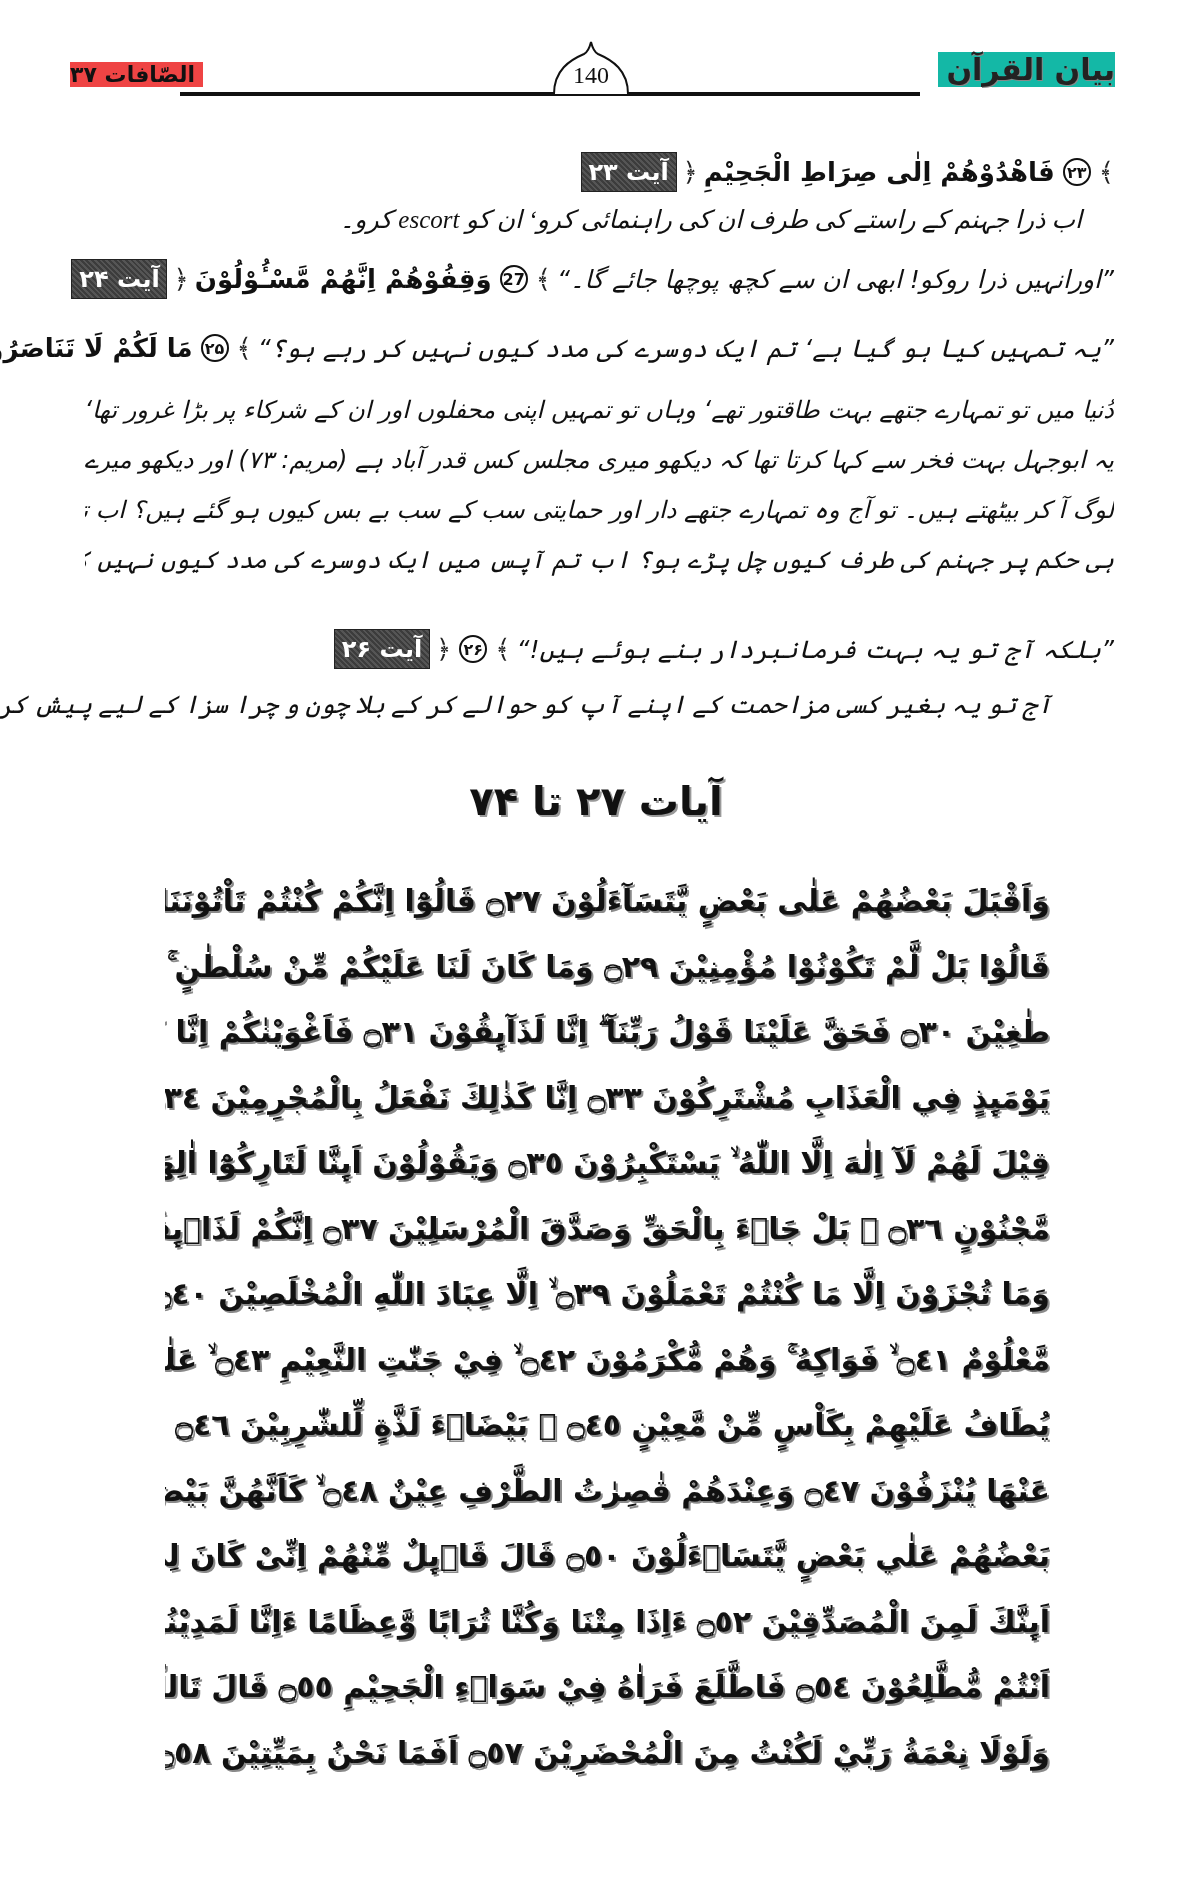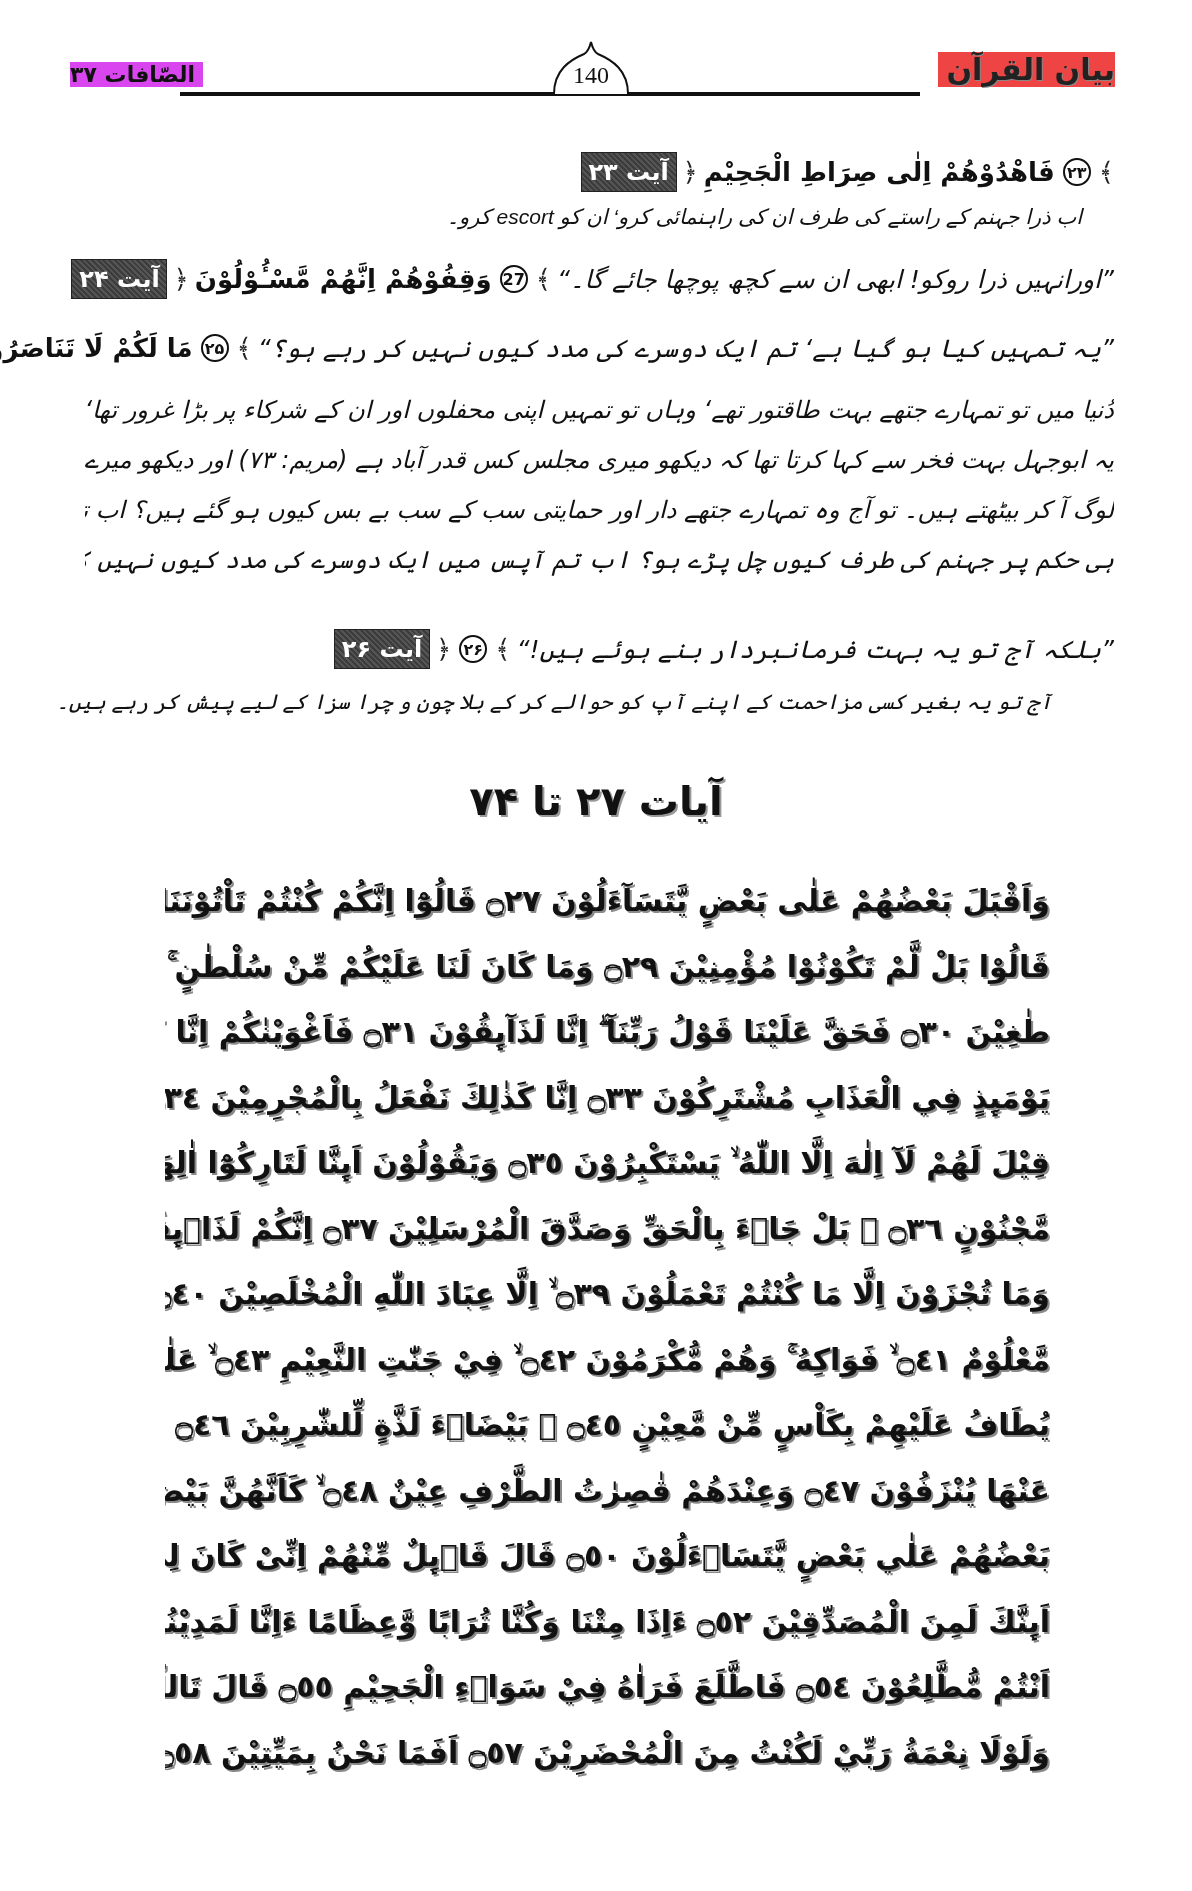--- a/index.html
+++ b/index.html
@@ -10,26 +10,26 @@
   .page { position: absolute; left: 0; top: 0; width: 1192px; height: 1891px; }
 
   
   .header { position: absolute; left: 70px; top: 40px; width: 1045px; height: 70px; }
   .header .rule {
     position: absolute; left: 110px; right: 195px; top: 52px; height: 4px; background: #111;
   }
   .header .book-title {
     position: absolute; right: 0; top: 12px; direction: rtl;
     font-family: "DejaVu Sans", sans-serif; font-weight: bold; font-size: 30px;
-    color: #222; text-shadow: 1px 1px 0 #888; background: #ef4444; padding-left: 8px;
+    color: #222; text-shadow: 1px 1px 0 #888; background: #14b8a6; padding-left: 8px;
   }
   .header .surah-title {
     position: absolute; left: 0; top: 22px; direction: rtl;
     font-family: "DejaVu Sans", sans-serif; font-weight: bold; font-size: 22px;
-    background: #d946ef; padding-right: 8px;
+    background: #ef4444; padding-right: 8px;
   }
   .header .page-dome {
     position: absolute; left: 478px; top: 0; width: 86px; height: 58px;
   }
   .header .page-dome svg { position: absolute; left: 0; top: 0; }
   .header .page-number {
     position: absolute; left: 0; width: 86px; top: 22px; text-align: center;
     font-family: "Liberation Serif", serif; font-size: 24px; color: #111;
   }
 
@@ -47,21 +47,21 @@
   .ornate-bracket { font-family: "DejaVu Sans", sans-serif; font-size: 26px; color: #222; }
   .arabic-inline { font-family: "DejaVu Sans", sans-serif; font-size: 26px; font-weight: bold; }
   .ayah-marker {
     display: inline-flex; align-items: center; justify-content: center; width: 24px; height: 24px;
     border: 2px solid #111; border-radius: 50%; font-size: 16px; font-weight: bold; margin: 0 2px;
   }
   .translation { font-family: "DejaVu Sans", sans-serif; font-size: 25px; font-style: italic; }
 
   .explain {
     position: absolute; direction: rtl; text-align: center; white-space: nowrap;
-    font-family: Liberation Sans, sans-serif; font-size: 21px; font-style: italic;
+    font-family: Liberation Serif, serif; font-size: 25px; font-style: italic;
   }
 
   .paragraph {
     position: absolute; right: 78px; left: 85px; top: 385px; direction: rtl; text-align: justify;
     text-align-last: right;
   }
   .paragraph .pline {
     display: block; height: 50px; line-height: 50px; white-space: nowrap; overflow: hidden;
     font-family: "DejaVu Sans", sans-serif; font-size: 24px; font-style: italic;
   }

